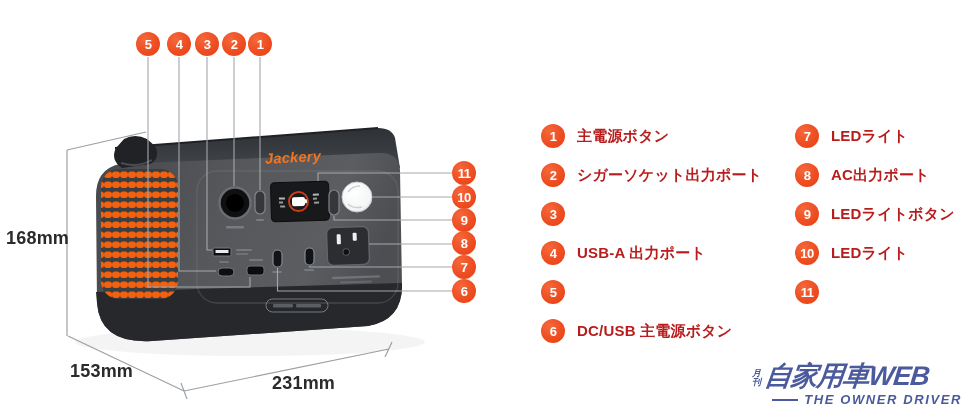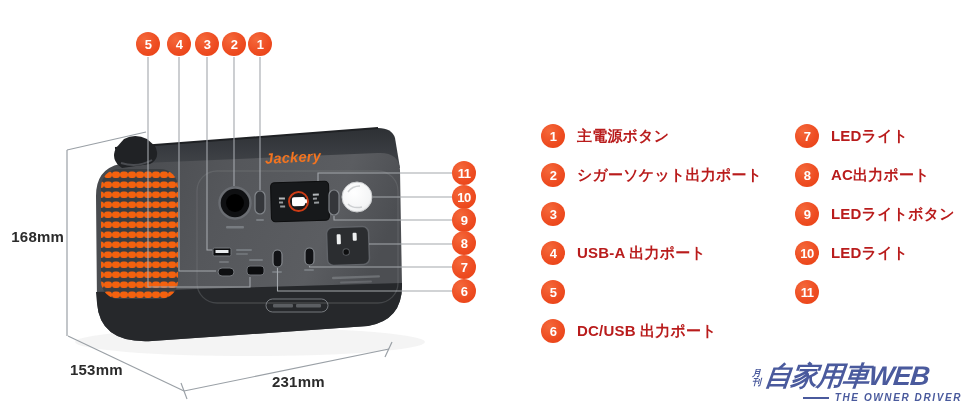--- a/index.html
+++ b/index.html
@@ -15,37 +15,37 @@
 
   
   .leg-item{position:absolute;display:flex;align-items:center;gap:12px;z-index:5;}
   .leg-num{width:24px;height:24px;border-radius:50%;flex:0 0 24px;
       background:radial-gradient(circle at 35% 30%, #f4683a 0%, #ee4d22 55%, #e83f12 100%);
       color:#fff;display:flex;align-items:center;justify-content:center;
       font-size:13px;font-weight:bold;letter-spacing:-0.5px;}
   .leg-label{font-size:15px;font-weight:600;color:#b91c1c;white-space:nowrap;letter-spacing:0.2px;}
 
   
-  .dim{position:absolute;font-size:15px;font-weight:bold;color:#2b2b2b;letter-spacing:0.2px;z-index:5;}
+  .dim{position:absolute;font-size:18px;font-weight:bold;color:#2b2b2b;letter-spacing:0.2px;z-index:5;}
 
   
   .brandmark{position:absolute;left:265px;top:149px;width:70px;color:#f4741f;
       font-size:14.5px;font-weight:bold;font-style:italic;letter-spacing:0.3px;
       transform:rotate(-3deg);z-index:4;}
 
   
   .jweb{position:absolute;left:752px;top:361px;width:210px;color:#4a5a9d;z-index:5;}
   .jweb-main{display:flex;align-items:flex-end;gap:4px;}
   .jweb-prefix{font-size:9px;line-height:9px;font-weight:bold;font-style:italic;
       text-align:center;padding-bottom:4px;}
   .jweb-title{font-size:27px;line-height:30px;font-weight:bold;font-style:italic;
       letter-spacing:-1px;transform:skewX(-6deg);white-space:nowrap;}
   .jweb-sub{display:flex;align-items:center;justify-content:flex-end;gap:6px;margin-top:1px;}
   .jweb-dash{display:inline-block;width:26px;height:2px;background:#4a5a9d;}
-  .jweb-tagline{font-size:10px;font-weight:bold;font-style:italic;letter-spacing:1.6px;white-space:nowrap;text-align:right;}
+  .jweb-tagline{font-size:13px;font-weight:bold;font-style:italic;letter-spacing:1.6px;white-space:nowrap;text-align:right;}
 </style>
 </head>
 <body>
 
 <div id="canvas">
 
   <svg class="abs" style="left:0;top:0" width="976" height="419" viewBox="0 0 976 419">
     <defs>
       <linearGradient id="topGrad" x1="0" y1="0" x2="0" y2="1">
         <stop offset="0" stop-color="#2d3034"></stop>
@@ -196,21 +196,21 @@
   </div>
   <div class="leg-item" style="left:541px;top:241px">
     <span class="leg-num">4</span>
     <span class="leg-label">USB-A 出力ポート</span>
   </div>
   <div class="leg-item" style="left:541px;top:280px">
     <span class="leg-num">5</span>
   </div>
   <div class="leg-item" style="left:541px;top:319px">
     <span class="leg-num">6</span>
-    <span class="leg-label">DC/USB 出力ポート</span>
+    <span class="leg-label">DC/USB 主電源ボタン</span>
   </div>
 
   <div class="leg-item" style="left:795px;top:124px">
     <span class="leg-num">7</span>
     <span class="leg-label">LEDライト</span>
   </div>
   <div class="leg-item" style="left:795px;top:163px">
     <span class="leg-num">8</span>
     <span class="leg-label">AC出力ポート</span>
   </div>

